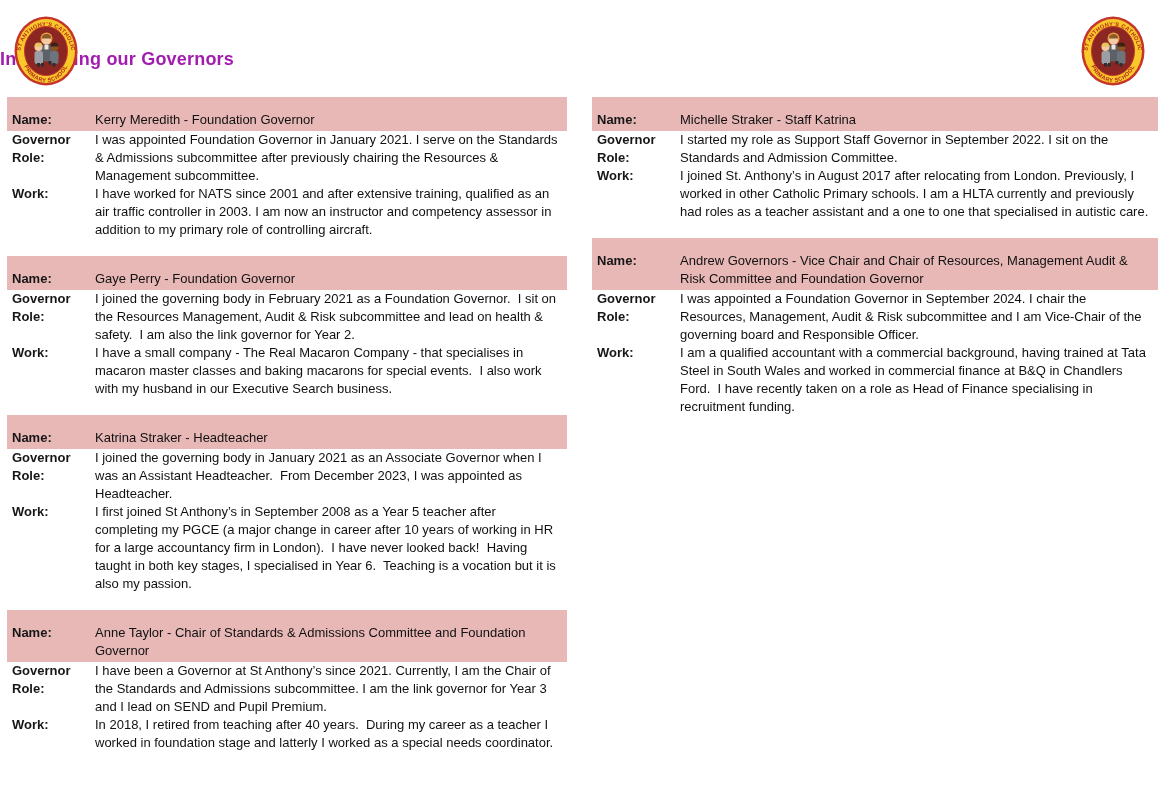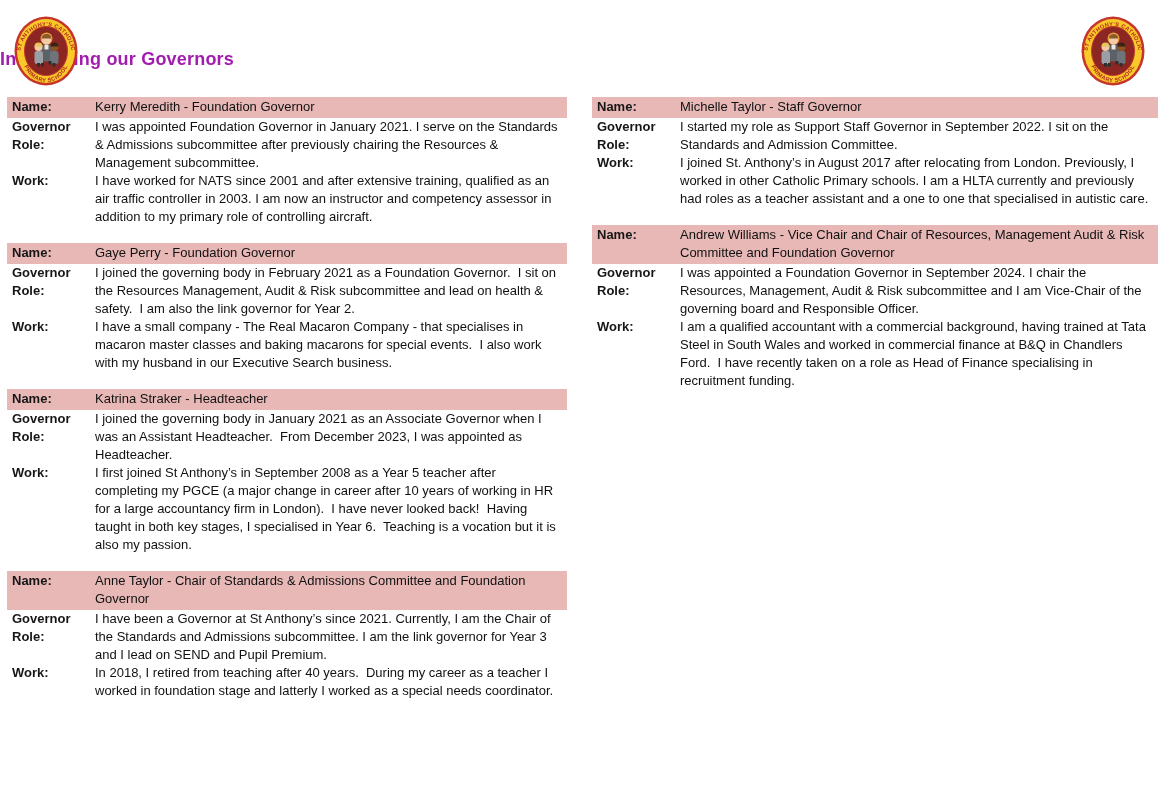--- a/index.html
+++ b/index.html
@@ -30,21 +30,21 @@
     align-items:flex-start;
   }
   .col { font-size:13px; line-height:18px; }
   .col-left  { width:560px; }
   .col-right { width:566px; }
   .gov-card + .gov-card { margin-top:17px; }
   .name-bar {
     background:#E8B8B7;
     display:flex;
     align-items:flex-start;
-    padding:1px 0 2px 0;
+    padding:14px 0 2px 0;
   }
   .body-row {
     display:flex;
     align-items:flex-start;
   }
   .cell-label {
     flex:0 0 88px;
     width:88px;
     padding-left:5px;
     font-weight:bold;
@@ -193,36 +193,36 @@
       </div>
     </section>
 
   </div>
 
   <div class="col col-right">
 
     <section class="gov-card">
       <div class="name-bar">
         <span class="cell-label">Name:</span>
-        <span class="cell-text"><span class="gov-name">Michelle Taylor</span><span> - Staff Governor</span></span>
+        <span class="cell-text"><span class="gov-name">Michelle Straker</span><span> - Staff Katrina</span></span>
       </div>
       <div class="body-row">
         <span class="cell-label">Governor Role:</span>
         <span class="cell-text">I started my role as Support Staff Governor in September 2022. I sit on the Standards and Admission Committee.</span>
       </div>
       <div class="body-row">
         <span class="cell-label">Work:</span>
         <span class="cell-text">I joined St. Anthony’s in August 2017 after relocating from London. Previously, I worked in other Catholic Primary schools. I am a HLTA currently and previously had roles as a teacher assistant and a one to one that specialised in autistic care.</span>
       </div>
     </section>
 
     <section class="gov-card">
       <div class="name-bar">
         <span class="cell-label">Name:</span>
-        <span class="cell-text"><span class="gov-name">Andrew Williams</span><span> - Vice Chair and Chair of Resources, Management Audit &amp; Risk Committee and Foundation Governor</span></span>
+        <span class="cell-text"><span class="gov-name">Andrew Governors</span><span> - Vice Chair and Chair of Resources, Management Audit &amp; Risk Committee and Foundation Governor</span></span>
       </div>
       <div class="body-row">
         <span class="cell-label">Governor Role:</span>
         <span class="cell-text">I was appointed a Foundation Governor in September 2024. I chair the Resources, Management, Audit &amp; Risk subcommittee and I am Vice-Chair of the governing board and Responsible Officer.</span>
       </div>
       <div class="body-row">
         <span class="cell-label">Work:</span>
         <span class="cell-text">I am a qualified accountant with a commercial background, having trained at Tata Steel in South Wales and worked in commercial finance at B&amp;Q in Chandlers Ford.  I have recently taken on a role as Head of Finance specialising in recruitment funding.</span>
       </div>
     </section>

